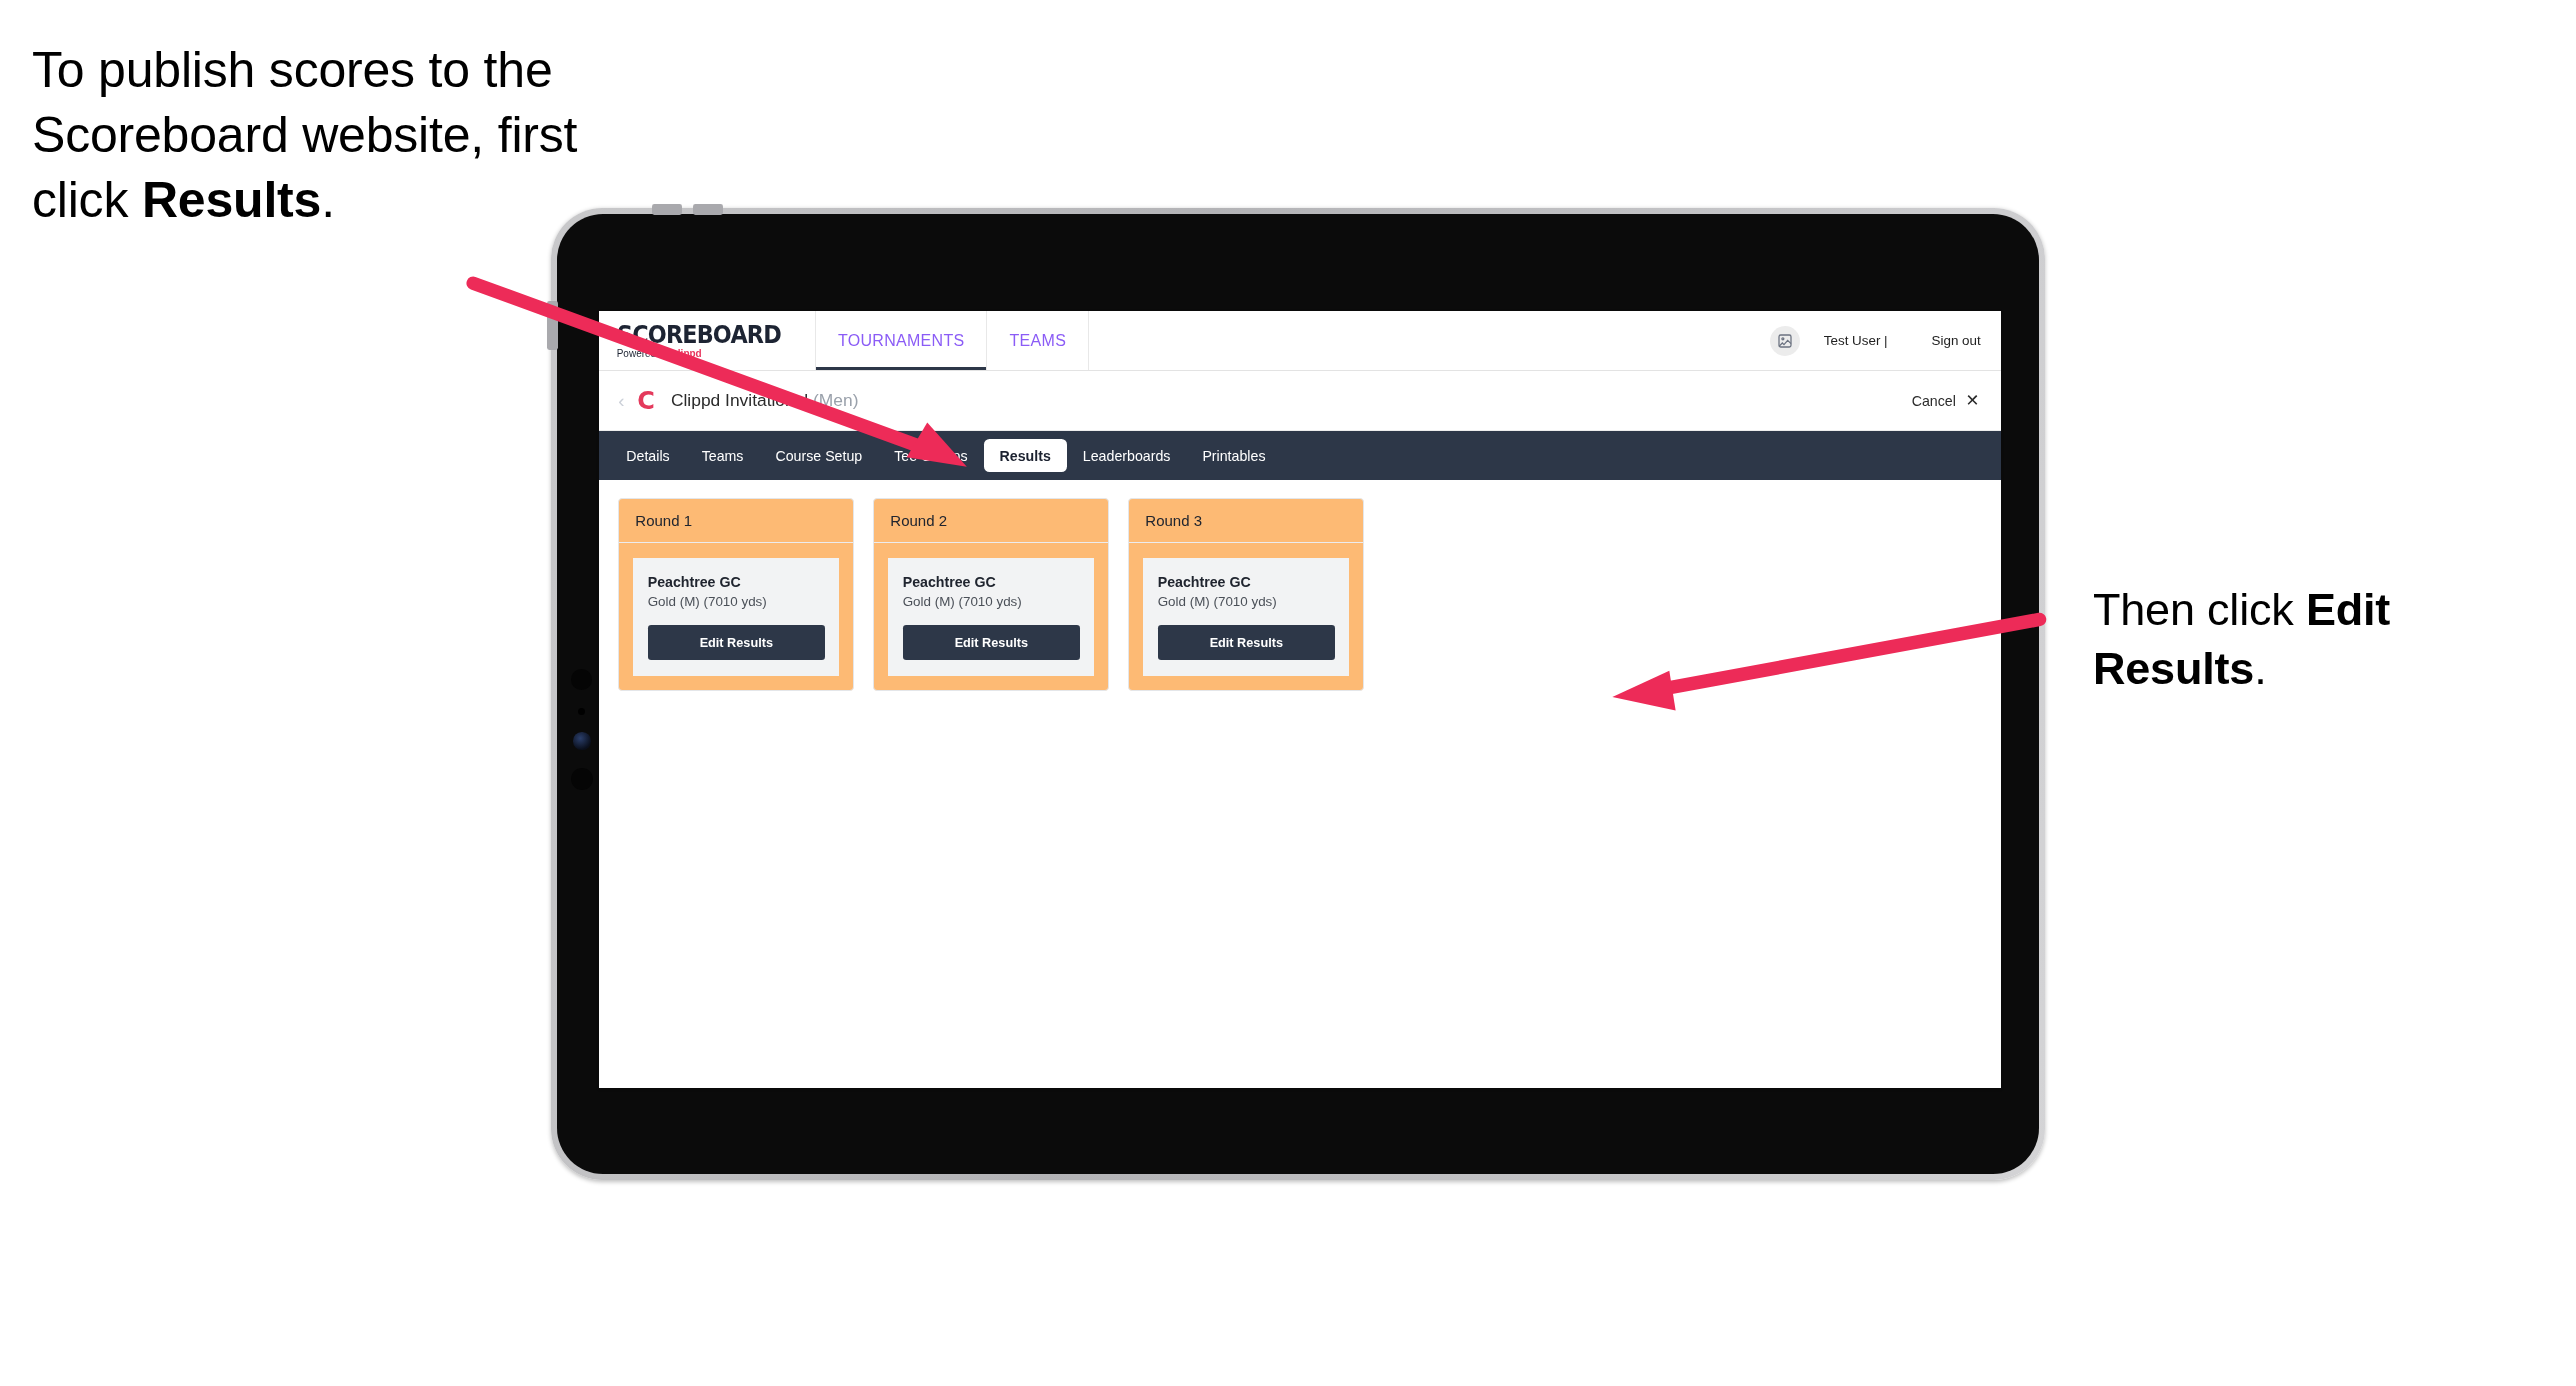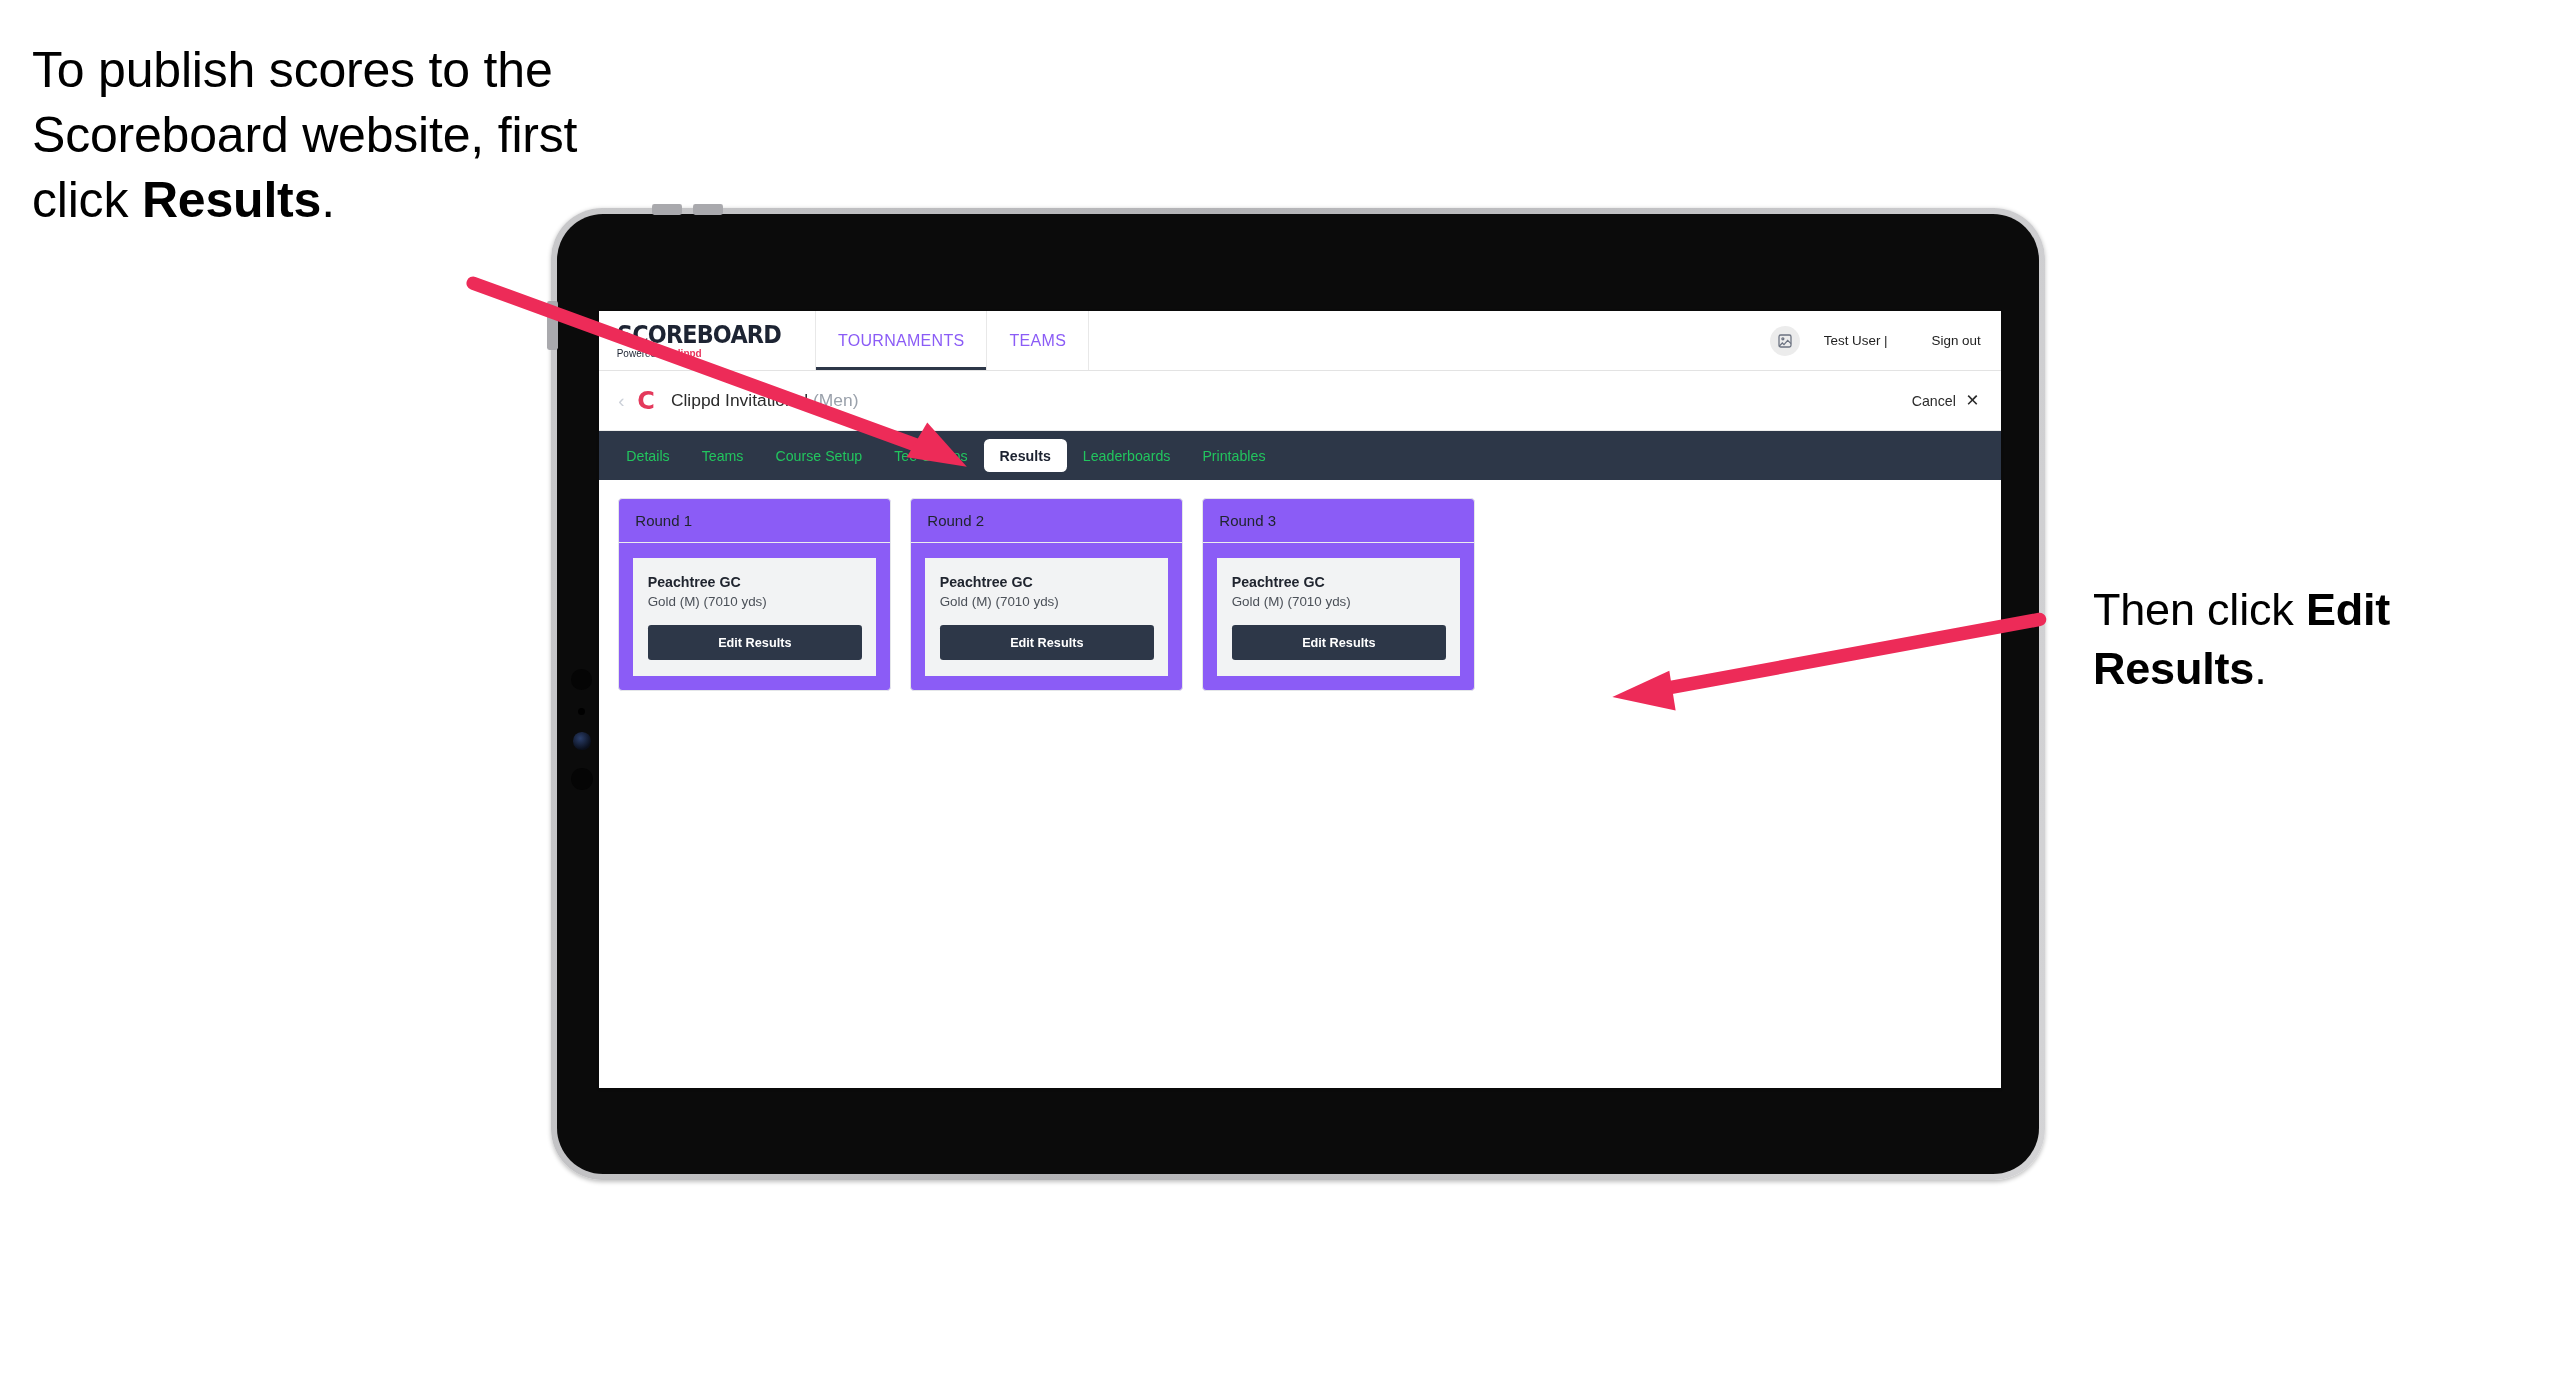--- a/index.html
+++ b/index.html
@@ -235,21 +235,21 @@
     display: flex;
     align-items: center;
     gap: 0;
     height: 49px;
     background: #2d3748;
     padding: 0 11px;
     flex: 0 0 auto;
   }
   .nav-tab {
     font-size: 14.2px;
-    color: #22c55e;
+    color: #ffffff;
     padding: 0 16px;
     line-height: 1;
     cursor: pointer;
     white-space: nowrap;
   }
   .nav-tab.active {
     background: #ffffff;
     color: #1c2230;
     font-weight: 700;
     border-radius: 5.5px;
@@ -259,24 +259,24 @@
   
   #content-area {
     flex: 1 1 auto;
     background: #ffffff;
     padding: 17.4px 19px;
     display: flex;
     align-items: flex-start;
     gap: 19px;
   }
   .round-card {
-    width: 273px;
+    width: 236px;
     border: 0.8px solid #e4e6e9;
     border-radius: 4px;
-    background: #8b5cf6;
+    background: #fdba74;
     overflow: hidden;
   }
   .round-card-header {
     padding: 13.4px 16px;
     border-bottom: 0.8px solid #ececee;
     font-size: 15px;
     color: #20252f;
   }
   .round-card-body { padding: 14.2px; }
   .course-box {

